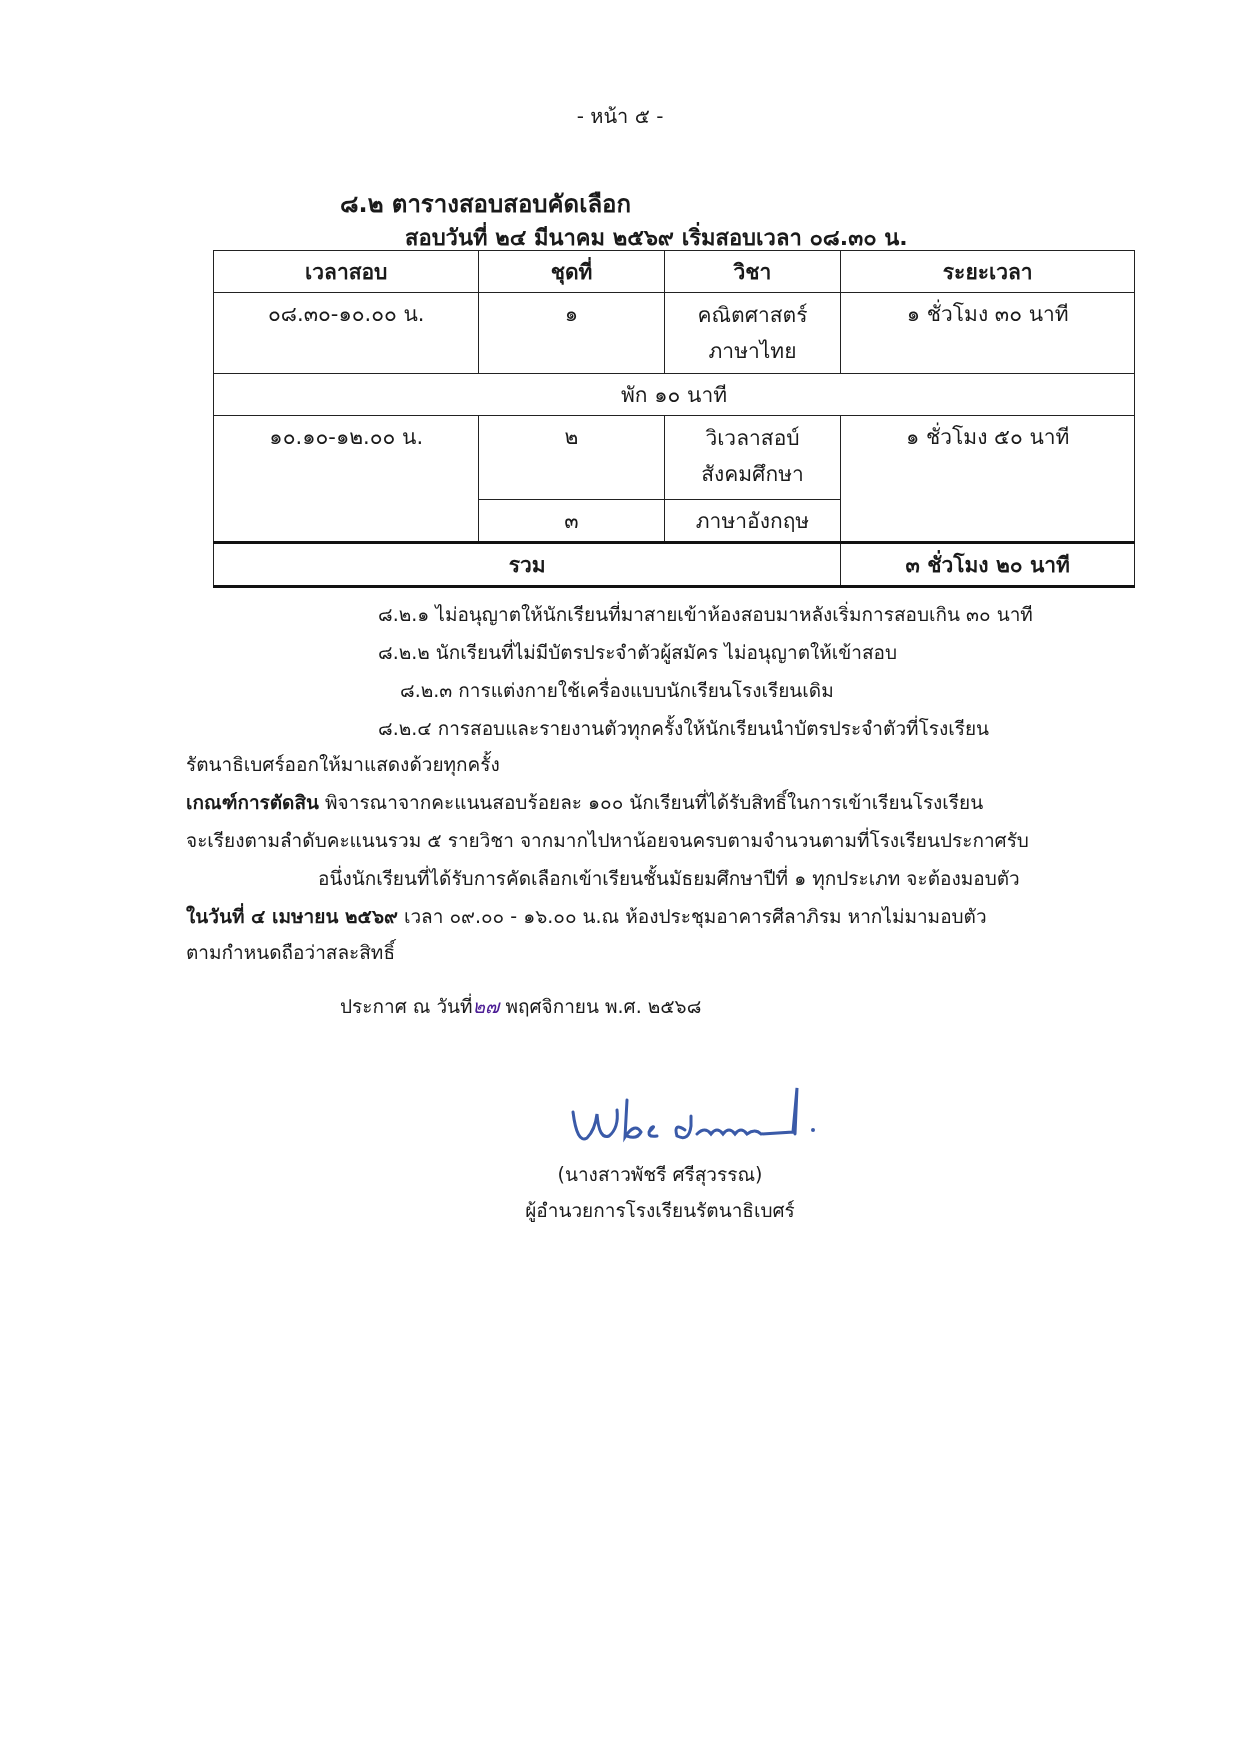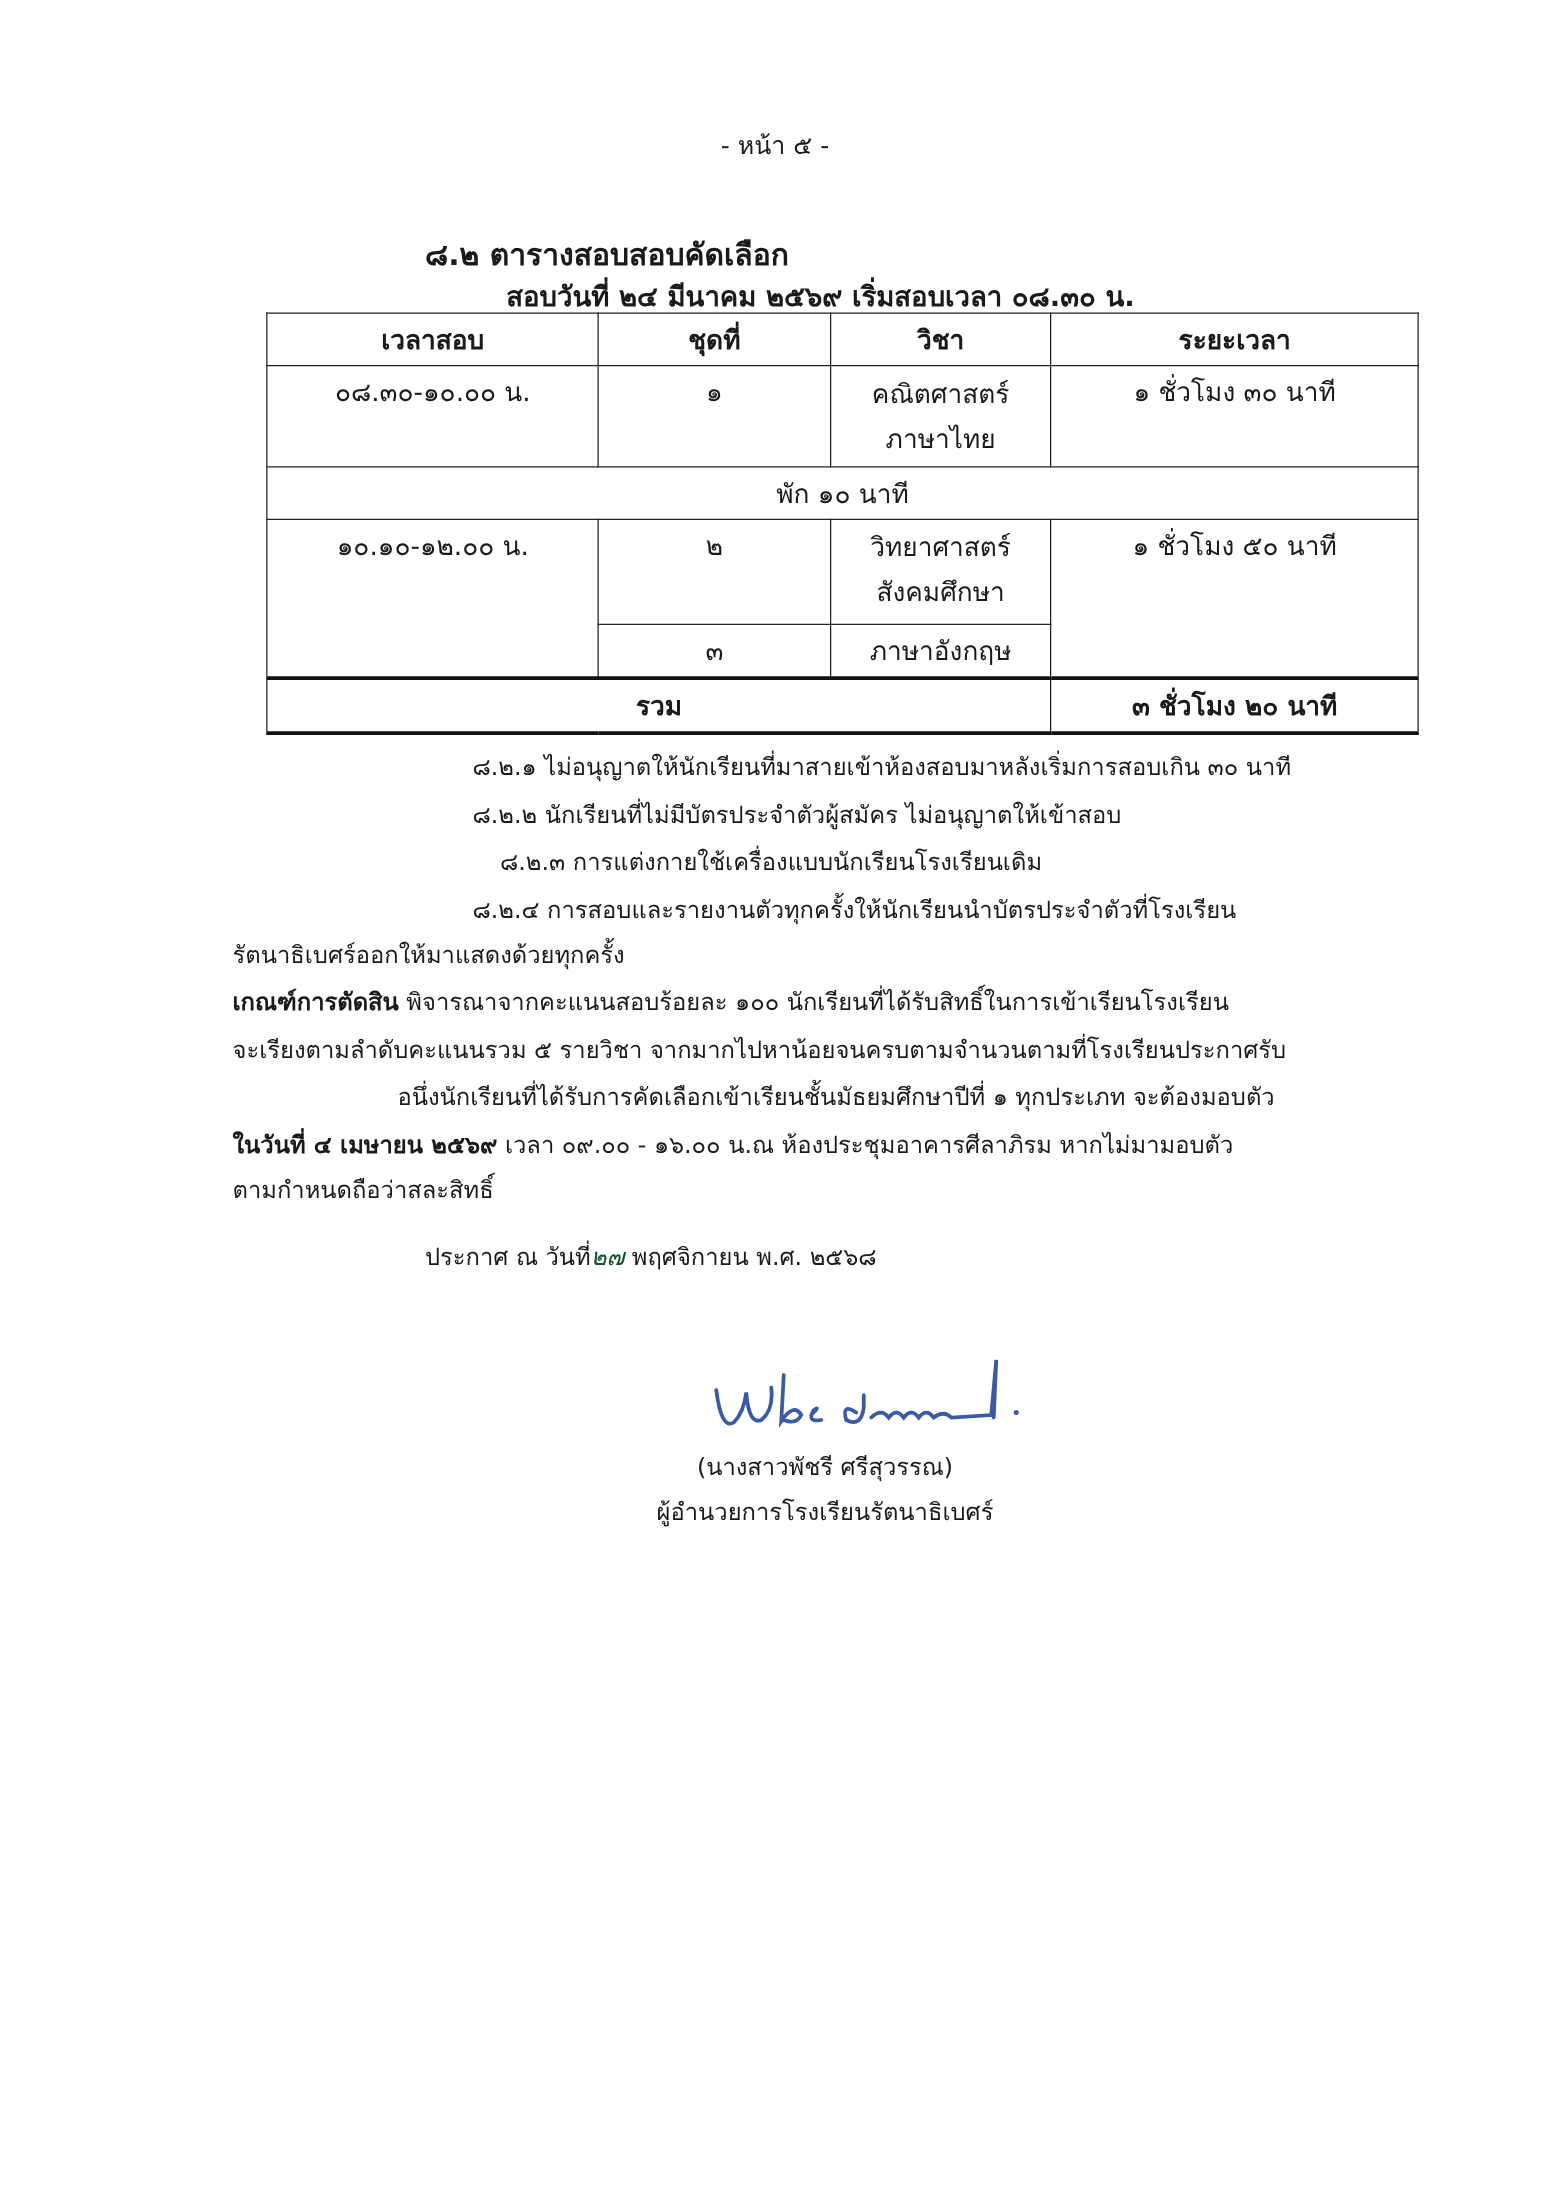--- a/index.html
+++ b/index.html
@@ -16,21 +16,21 @@
                 border-collapse: collapse; font-size: 21px; }
   table.sched td, table.sched th { border: 1.5px solid #222; text-align: center;
                 vertical-align: top; padding: 4px 6px; font-weight: normal; margin-top: 24px; }
   table.sched th { font-weight: bold; height: 30px; vertical-align: middle; }
   table.sched tr.total td { border-top: 3px solid #111; border-bottom: 3px solid #111; font-weight: bold; height: 27px; }
   .col1 { width: 255px; } .col2 { width: 175px; } .col3 { width: 165px; } .col4 { width: 285px; }
   .subj-line { display: block; line-height: 36px; }
 
   .note { font-size: 19px; }
   .sig-img { left: 565px; top: 1082px; width: 300px; height: 70px; }
-  .date-hand { color: #14532d; font-style: italic; text-align: center; }
+  .date-hand { color: #4c1d95; font-style: italic; text-align: center; }
   .center-block { text-align: center; }
 </style>
 </head>
 <body>
 
 <div class="abs page-no">- หน้า ๕ -</div>
 
 <div class="abs sec-title">๘.๒ ตารางสอบสอบคัดเลือก</div>
 <div class="abs sec-sub">สอบวันที่  ๒๔ มีนาคม ๒๕๖๙ เริ่มสอบเวลา  ๐๘.๓๐  น.</div>
 
@@ -51,21 +51,21 @@
     </td>
     <td>๑ ชั่วโมง ๓๐ นาที</td>
   </tr>
   <tr style="height:38px;">
     <td colspan="4" style="vertical-align:middle;">พัก ๑๐ นาที</td>
   </tr>
   <tr style="height:84px;">
     <td rowspan="2">๑๐.๑๐-๑๒.๐๐ น.</td>
     <td>๒</td>
     <td>
-      <span class="subj-line">วิทยาศาสตร์</span>
+      <span class="subj-line">วิเวลาสอบ์</span>
       <span class="subj-line">สังคมศึกษา</span>
     </td>
     <td rowspan="2">๑ ชั่วโมง ๕๐ นาที</td>
   </tr>
   <tr style="height:40px;">
     <td style="vertical-align:middle;">๓</td>
     <td style="vertical-align:middle;">ภาษาอังกฤษ</td>
   </tr>
   <tr class="total">
     <td colspan="3" style="vertical-align:middle;">รวม</td>

